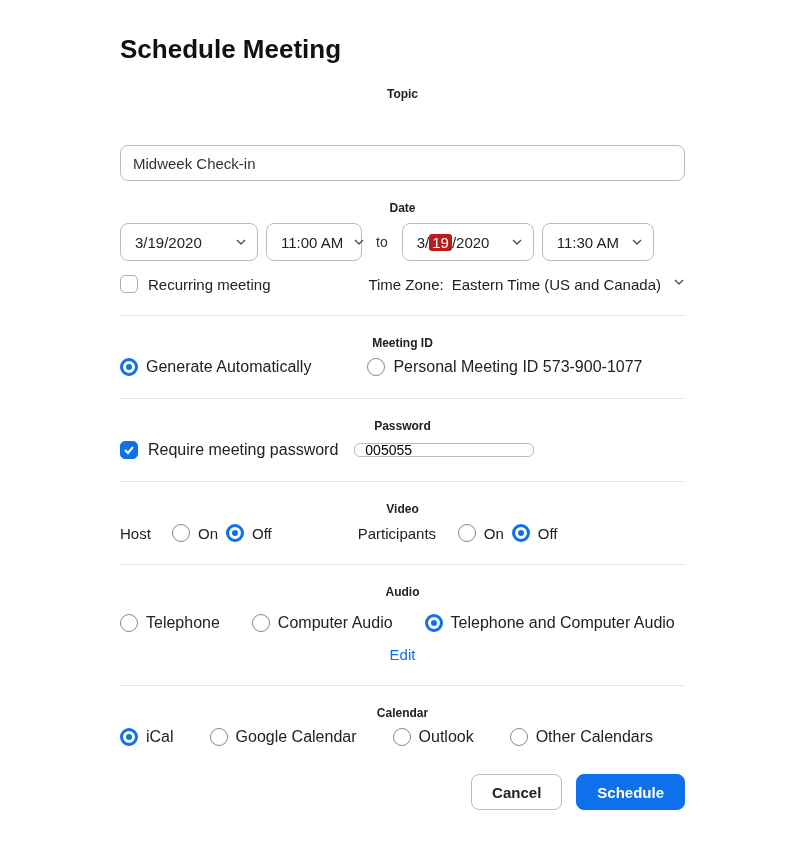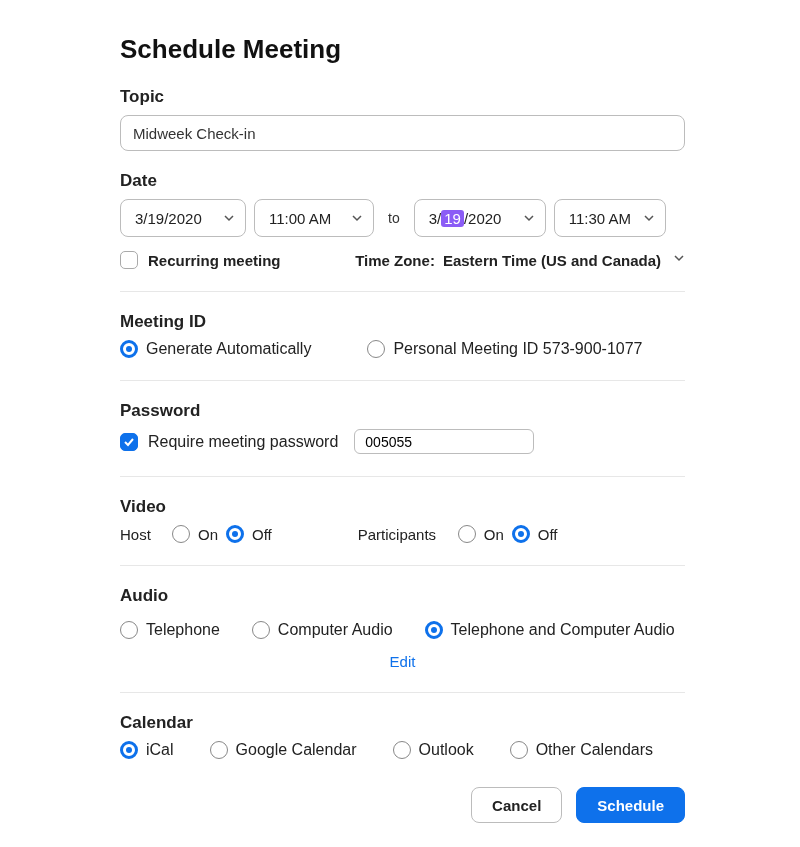--- a/index.html
+++ b/index.html
@@ -13,34 +13,36 @@
   .container {
     padding: 34px 115px 20px 120px;
   }
   h1 {
     margin: 0 0 22px 0;
     font-size: 26px;
     font-weight: 700;
     color: #111;
   }
   .section-label {
-    font-size: 17px;
+    font-size: 12px;
     font-weight: 600;
     margin-bottom: 8px;
     color: #222;
+    text-align: center;
   }
   .input-text {
     width: 100%;
     height: 36px;
     border: 1px solid #bcbcbc;
     border-radius: 8px;
     padding: 0 12px;
     font-size: 15px;
     color: #333;
     background: #fff;
+    margin-top: 36px;
   }
   .row {
     display: flex;
     align-items: center;
     gap: 8px;
     flex-wrap: wrap;
   }
   .dropdown {
     display: inline-flex;
     align-items: center;
@@ -55,38 +57,37 @@
     gap: 10px;
     white-space: nowrap;
   }
   .dropdown .chev {
     display: inline-flex;
     color: #555;
   }
   .chev svg { width: 12px; height: 12px; }
   .date-hl {
     display: inline-block;
-    background: #8b5cf6;
+    background: #b91c1c;
     color: #fff;
     border-radius: 3px;
     padding: 0 3px;
     font-weight: 500;
   }
   .to-label {
     font-size: 14px;
     color: #333;
     padding: 0 6px;
   }
   .sub-row {
     display: flex;
     align-items: center;
     justify-content: space-between;
     margin-top: 14px;
     font-size: 15px;
-    font-weight: bold;
   }
   .checkbox {
     display: inline-flex;
     align-items: center;
     gap: 10px;
     cursor: pointer;
   }
   .cb-box {
     width: 18px; height: 18px;
     border: 1.5px solid #aaa;
@@ -135,21 +136,21 @@
   .rb.sel {
     border: 3px solid #0e71eb;
   }
   .rb.sel .dot {
     width: 6px; height: 6px;
     border-radius: 50%;
     background: #0e71eb;
   }
   .pw-input {
     width: 180px;
-    height: 25px;
+    height: 14px;
     border: 1px solid #bcbcbc;
     border-radius: 6px;
     padding: 0 10px;
     font-size: 14px;
     margin-left: 8px;
   }
   .video-row {
     display: flex;
     align-items: flex-end;
     gap: 8px;
@@ -211,29 +212,29 @@
 
   
   <div class="section-label">Topic</div>
   <input class="input-text" type="text" value="Midweek Check-in" style="">
 
   <div class="spacer20"></div>
 
   
   <div class="section-label">Date</div>
   <div class="row">
-    <div class="dropdown" style="width:126px">
+    <div class="dropdown" style="width:138px">
       <span>3/19/2020</span>
       <span class="chev">
         <svg viewBox="0 0 12 12">
             <path d="M2 4l4 4 4-4" fill="none" stroke="currentColor" stroke-width="1.5"></path>
           </svg>
       </span>
     </div>
-    <div class="dropdown" style="width:120px">
+    <div class="dropdown" style="width:96px">
       <span>11:00 AM</span>
       <span class="chev">
         <svg viewBox="0 0 12 12">
             <path d="M2 4l4 4 4-4" fill="none" stroke="currentColor" stroke-width="1.5"></path>
           </svg>
       </span>
     </div>
     <span class="to-label">to</span>
     <div class="dropdown" style="width:132px">
       <span>

